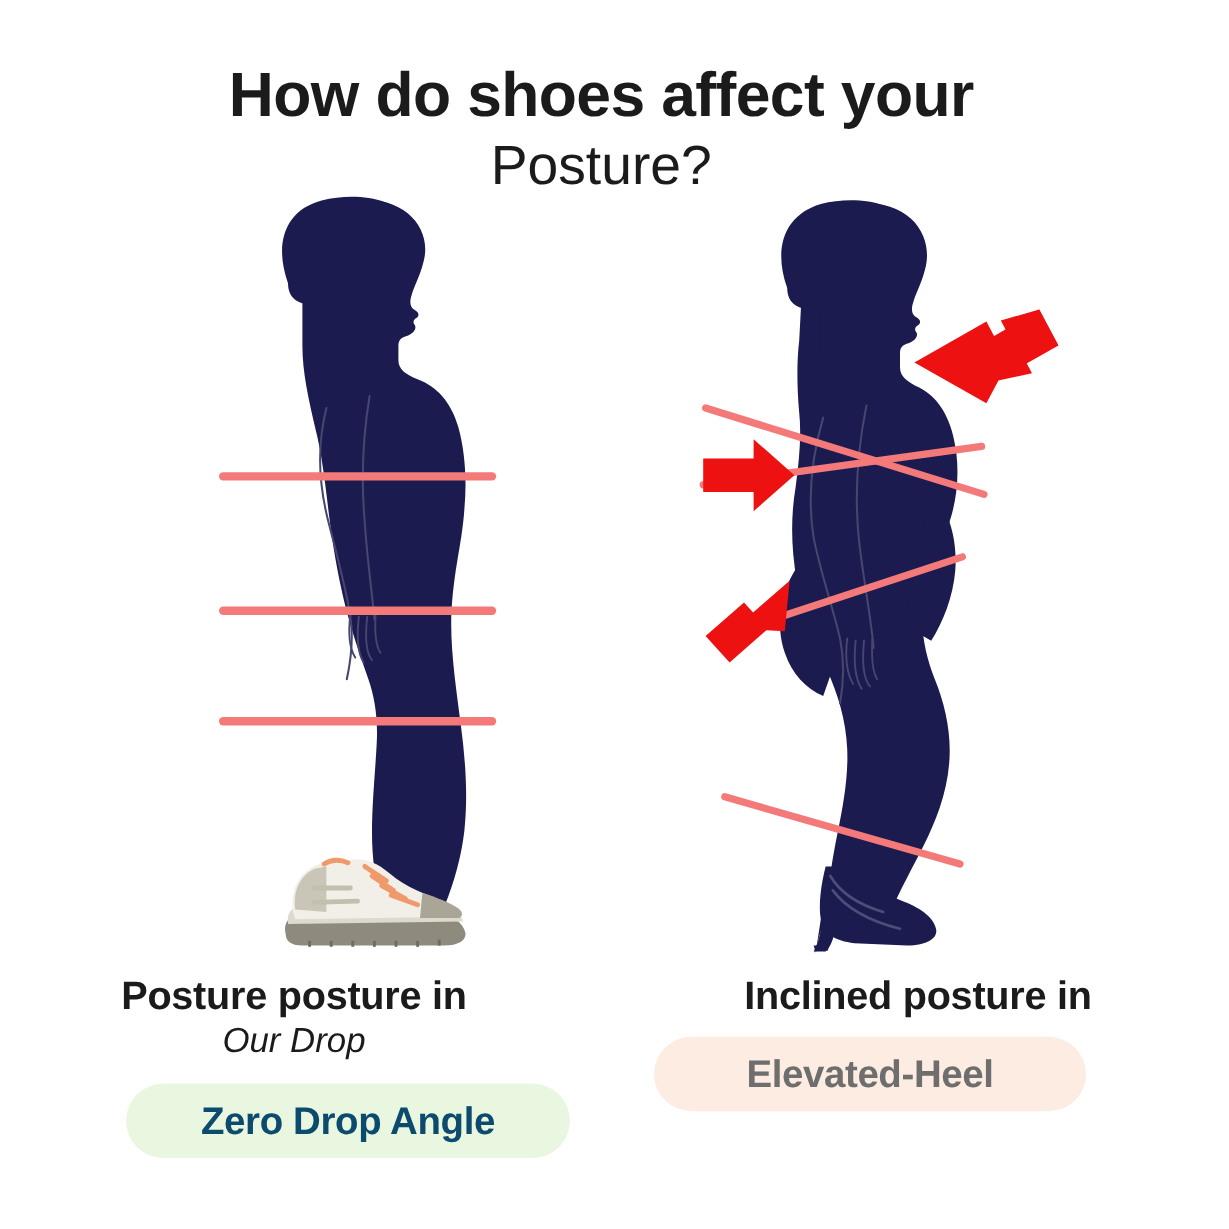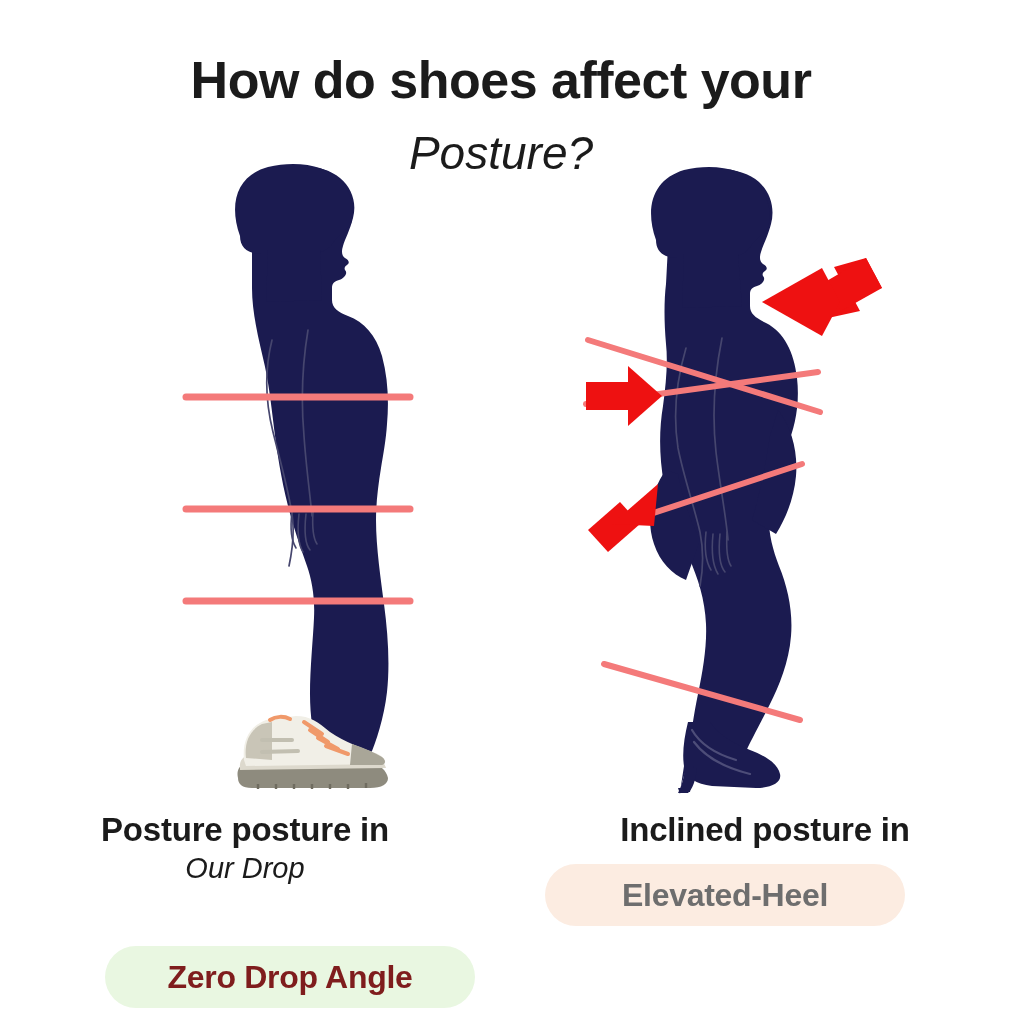--- a/index.html
+++ b/index.html
@@ -35,23 +35,22 @@
     display: block;
     font-size: 52px;
     font-weight: bold;
     color: #1b1b1b;
     letter-spacing: -0.5px;
   }
   .title-line2 {
     display: block;
     font-size: 46px;
     font-weight: normal;
-    font-style: italic;
     color: #1b1b1b;
-    margin-top: 24px;
+    margin-top: 8px;
   }
 
   
   .stage {
     position: absolute;
     top: 0;
     left: 0;
     width: 1024px;
     height: 1024px;
     pointer-events: none;
@@ -95,22 +94,21 @@
     justify-content: center;
     font-size: 32px;
     font-weight: bold;
     letter-spacing: -0.3px;
   }
   .badge.left {
     left: 105px;
     top: 903px;
     width: 370px;
     background: #e9f7e1;
-    color: #7f1d1d;
-    margin-top: 43px;
+    color: #0c4a6e;
   }
   .badge.right {
     left: 545px;
     top: 864px;
     width: 360px;
     background: #fcece1;
     color: #6e6e6e;
   }
 </style>
 </head>

